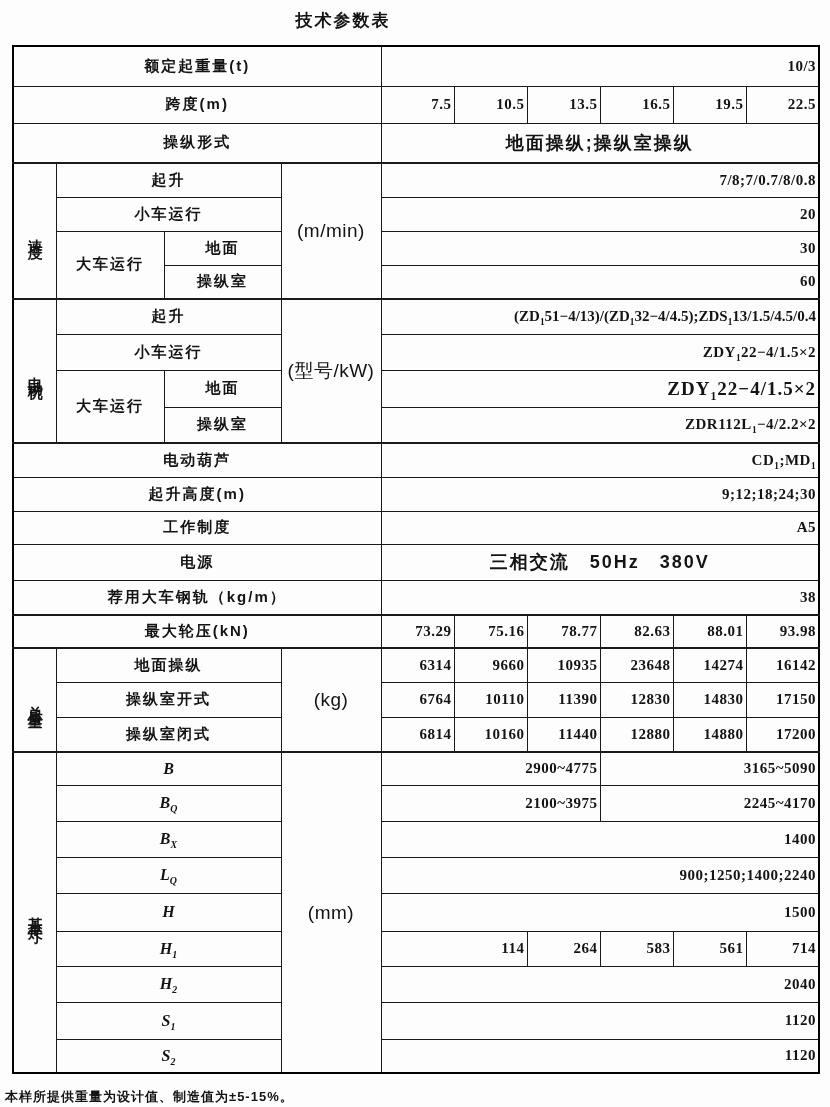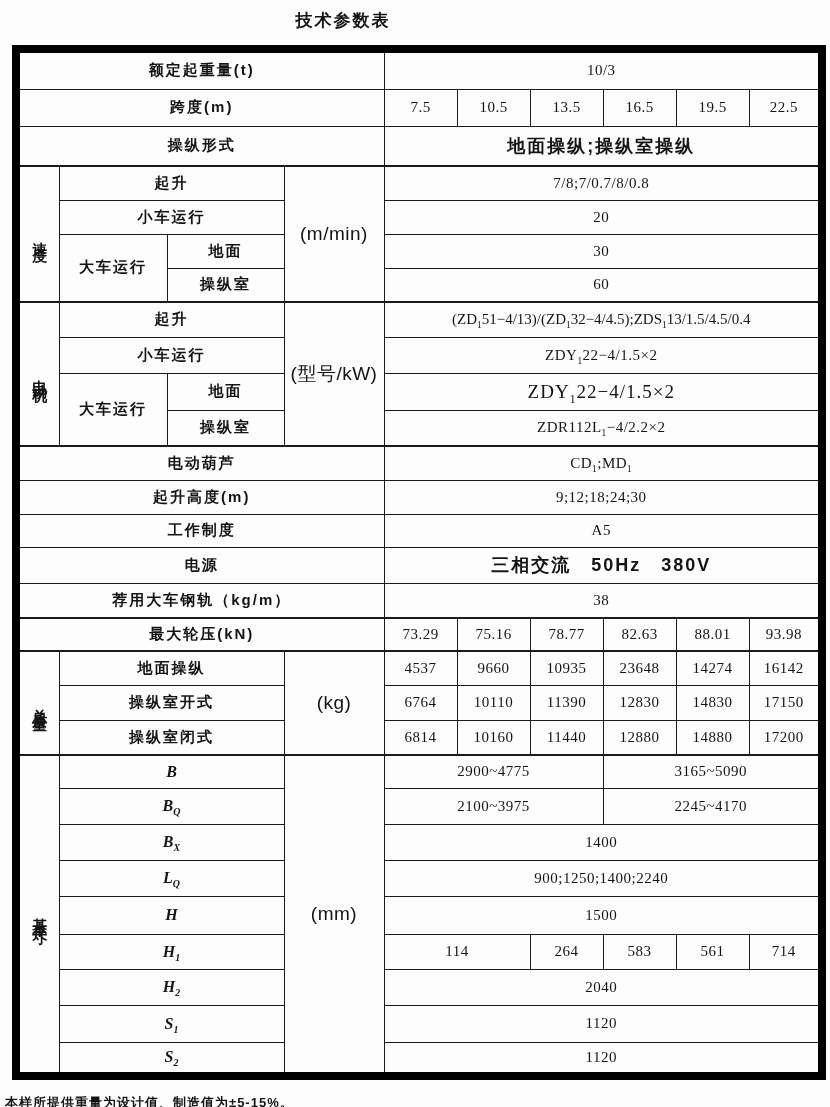--- a/index.html
+++ b/index.html
@@ -7,40 +7,40 @@
     width:830px;height:1107px;background:#fdfdfd;color:#141414;
     font-family:"Liberation Sans",sans-serif;overflow:hidden;
   }
   .title{
     padding-top:9px;width:686px;text-align:center;
     font-size:17px;font-weight:bold;letter-spacing:2px;
   }
   table.spec{
     border-collapse:collapse;table-layout:fixed;
     margin:13px 0 14px 12px;width:806px;
-    border:8px solid #000000;
+    border:2px solid #000000;
   }
   td{
     border:1.8px solid #1a1a1a;text-align:center;vertical-align:middle;
     padding:0 2px;overflow:hidden;
   }
   tr.sect td{border-top-width:2.6px;border-radius:14px;}
   
   tr.hA{height:40px}tr.hB{height:37px}tr.hC{height:34px}
   tr.hD{height:35px}tr.hE{height:36px}tr.hF{height:33px}tr.hG{height:38px}
   
   .lbl{font-weight:bold;font-size:15px;letter-spacing:2px;}
   .unit{font-weight:normal;font-size:19px;letter-spacing:0.5px;}
   .vlbl{
     font-weight:bold;font-size:15px;
     writing-mode:vertical-rl;text-orientation:upright;letter-spacing:4px;
   }
   .val{
     font-family:"Liberation Serif","DejaVu Serif",serif;
-    font-weight:normal;font-size:15px;letter-spacing:0.5px;
+    font-weight:bold;font-size:15px;letter-spacing:0.5px;text-align:right;
   }
   .val.big{font-size:19px;letter-spacing:1px;}
   .val-cn{font-weight:bold;font-size:18px;letter-spacing:2px;}
   .dim{
     font-family:"Liberation Serif","DejaVu Serif",serif;
     font-style:italic;font-weight:bold;font-size:16px;letter-spacing:0;
   }
   sub{font-size:0.62em;line-height:0;}
   .footnote{
     margin:12px 0 0 5px;font-size:13px;font-weight:bold;letter-spacing:1px;
@@ -154,21 +154,21 @@
     <td class="val">78.77</td>
     <td class="val">82.63</td>
     <td class="val">88.01</td>
     <td class="val">93.98</td>
   </tr>
 
   <tr class="hC sect">
     <td rowspan="3" class="vlbl">总质量</td>
     <td colspan="2" class="lbl">地面操纵</td>
     <td rowspan="3" class="unit">(kg)</td>
-    <td class="val">4537</td>
+    <td class="val">6314</td>
     <td class="val">9660</td>
     <td class="val">10935</td>
     <td class="val">23648</td>
     <td class="val">14274</td>
     <td class="val">16142</td>
   </tr>
   <tr class="hD">
     <td colspan="2" class="lbl">操纵室开式</td>
     <td class="val">6764</td>
     <td class="val">10110</td>

